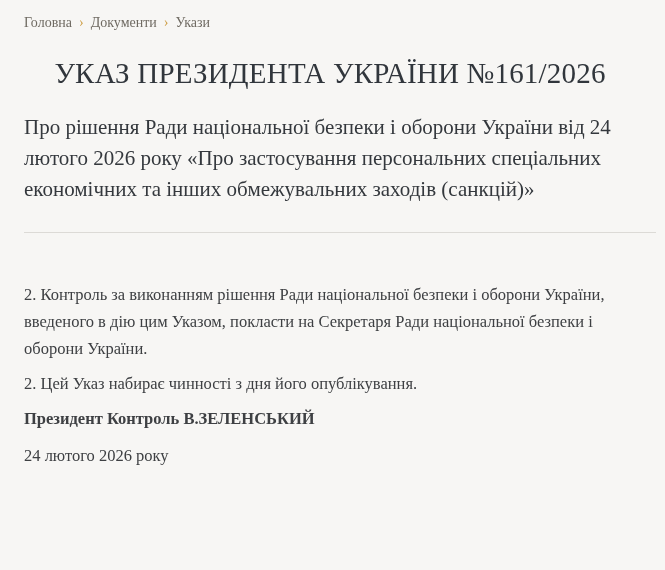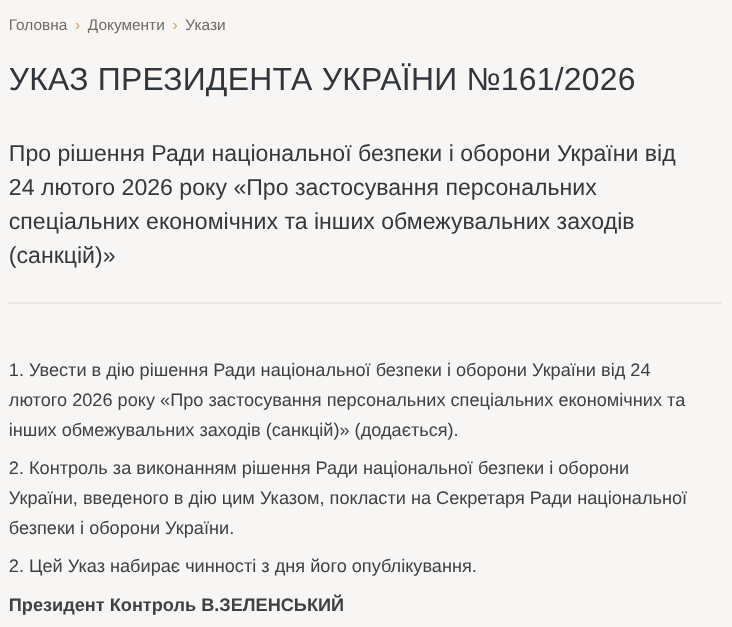--- a/index.html
+++ b/index.html
@@ -5,23 +5,23 @@
   html, body {
     margin: 0;
     padding: 0;
     background: #f7f6f4;
   }
   .page {
     position: relative;
     width: 660px;
     height: 570px;
     box-sizing: border-box;
-    padding: 14px 24px 0 8px;
+    padding: 14px 24px 0 24px;
     background: #f7f6f4;
-    font-family: Liberation Sans, sans-serif;
+    font-family: Liberation Serif, serif;
     color: #3e4043;
     overflow: hidden;
   }
   
   .breadcrumb {
     font-size: 14px;
     line-height: 17px;
     color: #6f6a62;
   }
   .breadcrumb a {
@@ -35,23 +35,24 @@
     font-size: 14px;
   }
   
   .doc-title {
     margin: 23px 0 0 0;
     font-size: 29px;
     font-weight: 400;
     letter-spacing: 0.2px;
     color: #31363c;
     line-height: 38px;
+    text-align: center;
   }
   .doc-subtitle {
-    margin: 32px 0 0 0;
+    margin: 20px 0 0 0;
     font-size: 21px;
     font-weight: 400;
     line-height: 31px;
     max-width: 622px;
     color: #34383d;
   }
   .divider {
     border: 0;
     border-top: 1px solid #dcdad6;
     margin: 27px -20px 0 0;
@@ -87,21 +88,20 @@
   </nav>
 
   <h1 class="doc-title">УКАЗ ПРЕЗИДЕНТА УКРАЇНИ №161/2026</h1>
 
   <h2 class="doc-subtitle">Про рішення Ради національної безпеки і оборони України від 24 лютого 2026 року «Про застосування персональних спеціальних економічних та інших обмежувальних заходів (санкцій)»</h2>
 
   <hr class="divider">
 
   <div class="doc-body">
 
-    <p>1. Увести в дію рішення Ради національної безпеки і оборони України від 24 лютого 2026 року «Про застосування персональних спеціальних економічних та інших обмежувальних заходів (санкцій)» (додається).</p>
 
     <p>2. Контроль за виконанням рішення Ради національної безпеки і оборони України, введеного в дію цим Указом, покласти на Секретаря Ради національної безпеки і оборони України.</p>
 
     <p>2. Цей Указ набирає чинності з дня його опублікування.</p>
 
     <p class="signature">Президент Контроль В.ЗЕЛЕНСЬКИЙ</p>
 
     <p class="doc-date">24 лютого 2026 року</p>
   </div>
 

